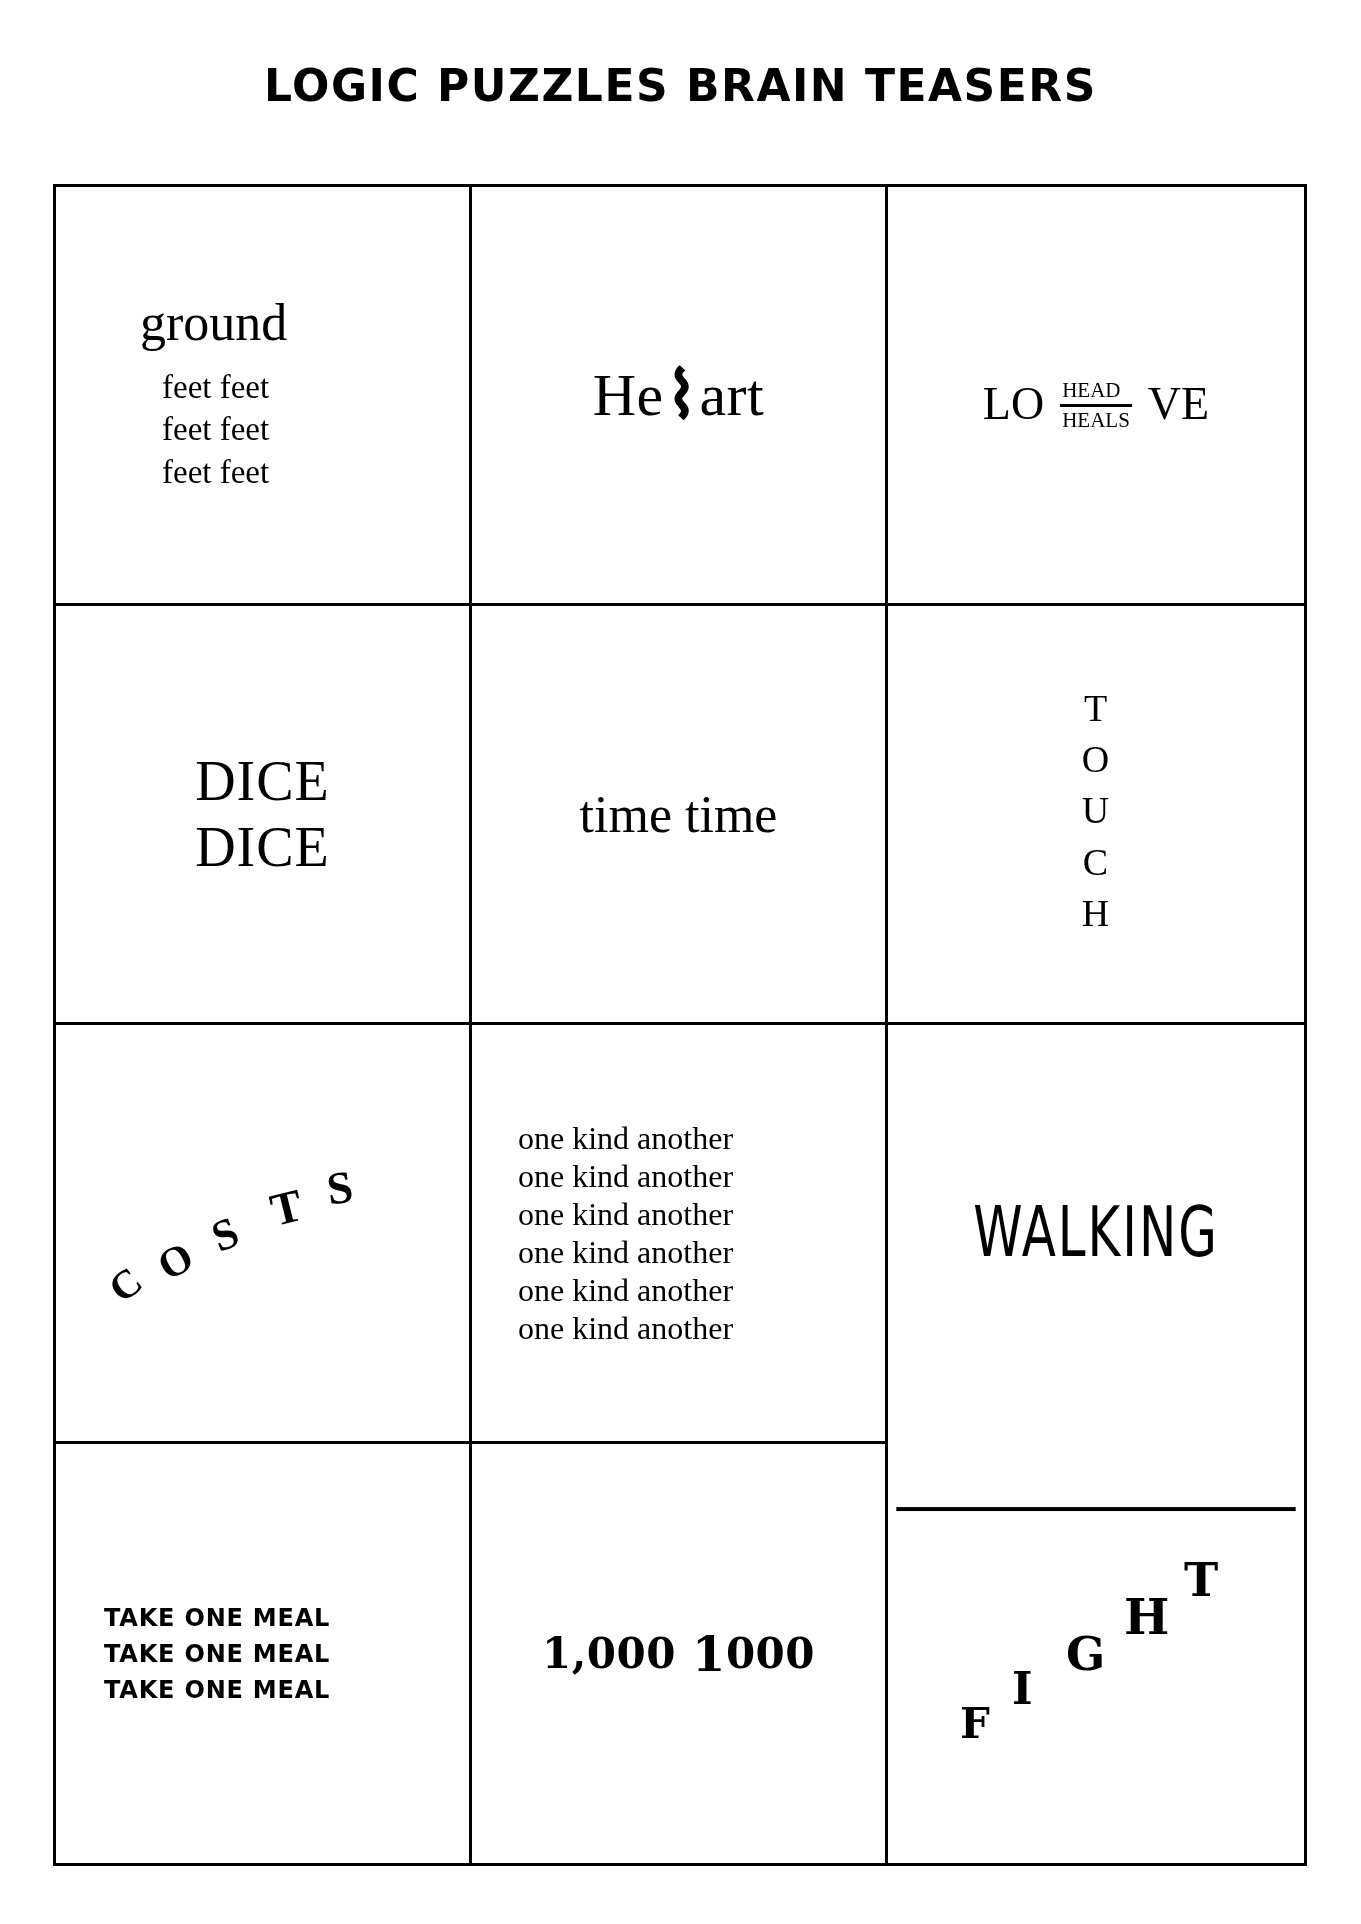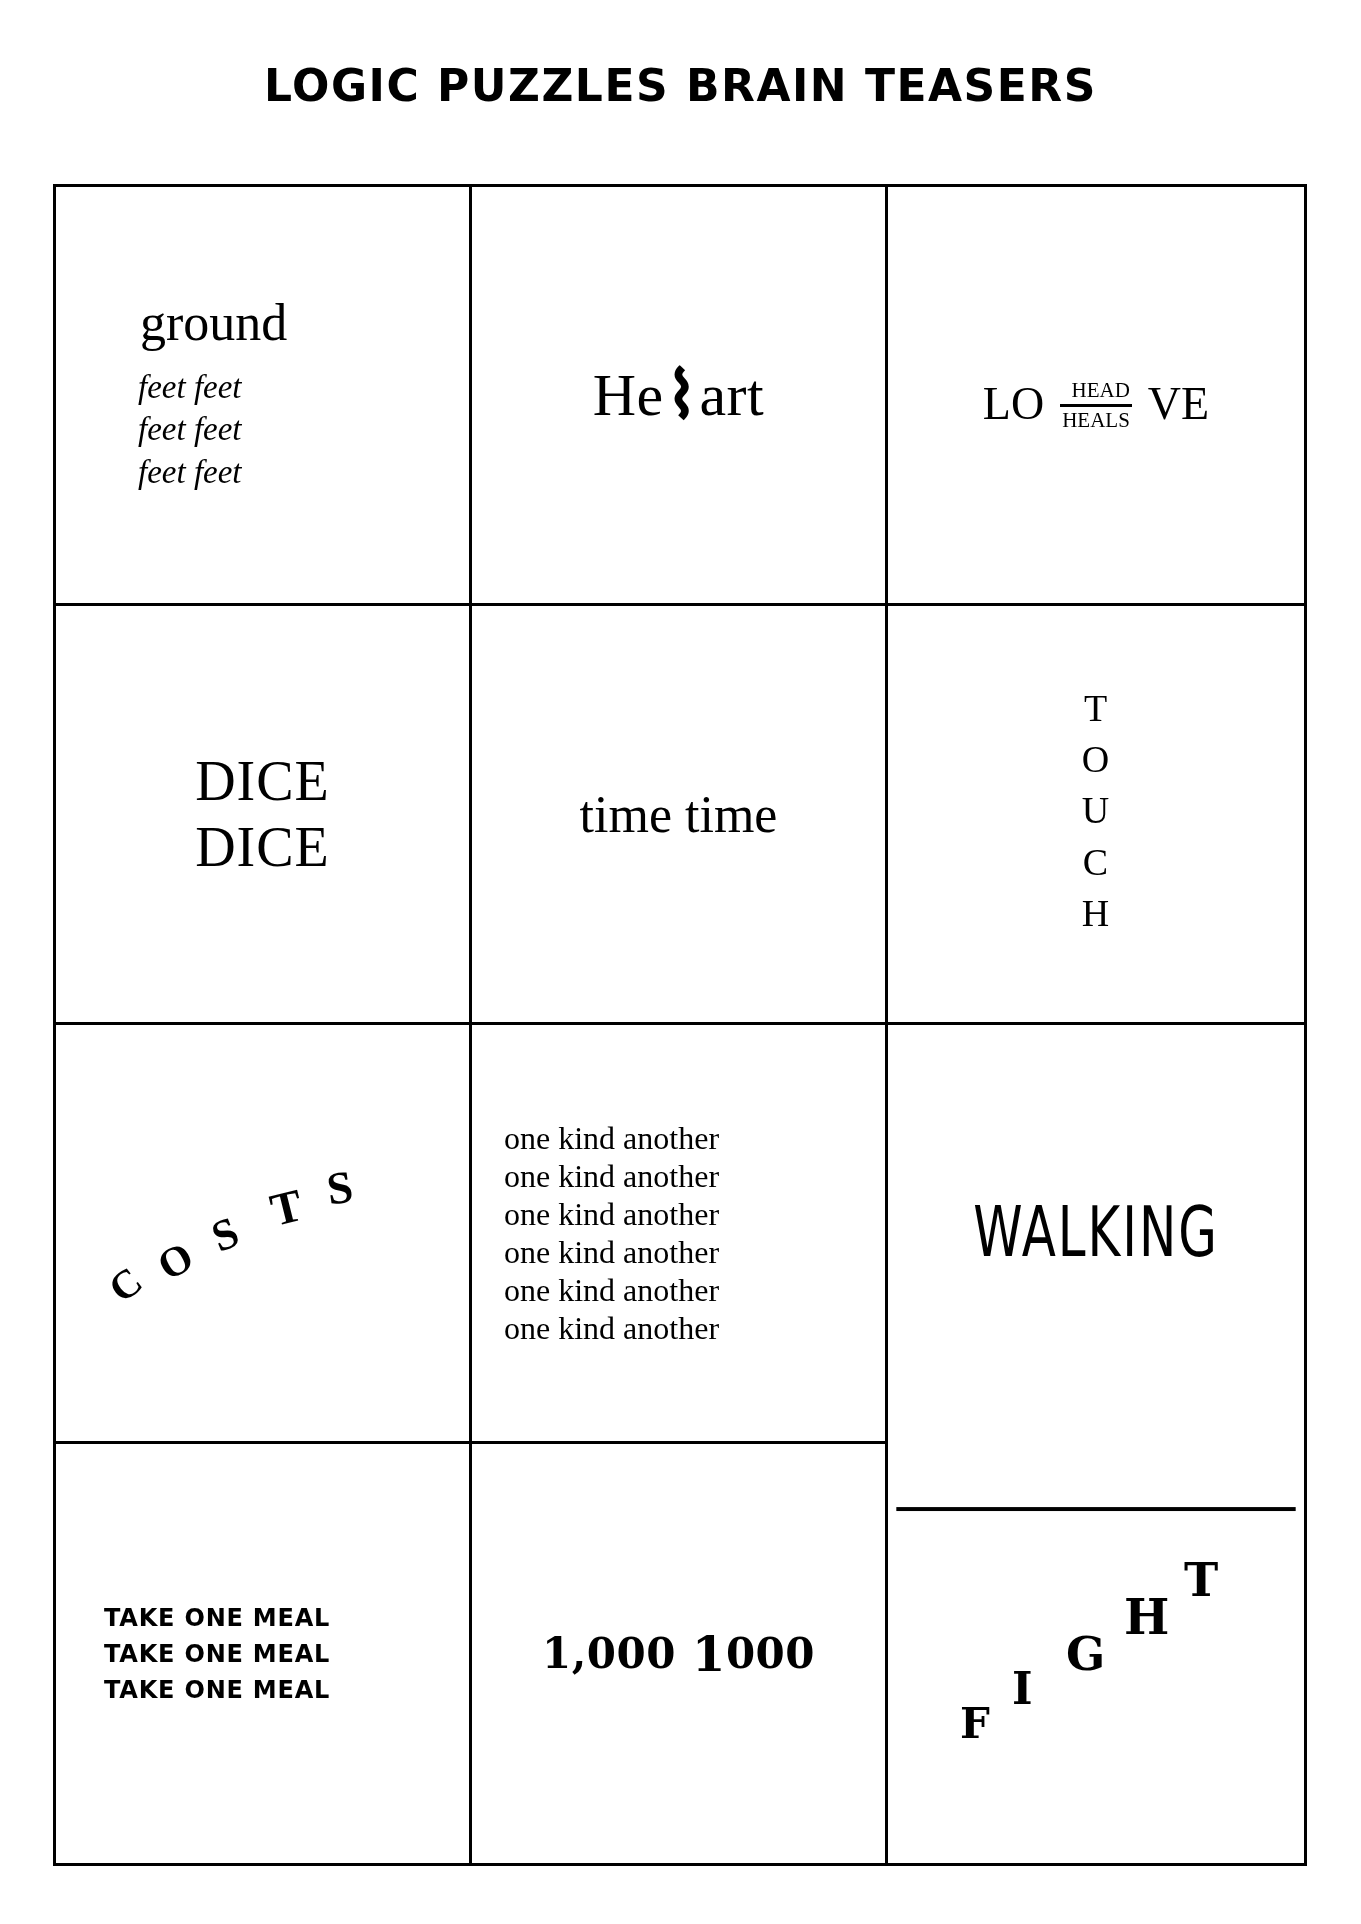--- a/index.html
+++ b/index.html
@@ -66,21 +66,21 @@
   }
   .c-ground .word-ground {
     font-size: 52px;
     line-height: 1;
     margin-bottom: 17px;
     margin-left: 2px;
   }
   .c-ground .feet-block {
     font-size: 33px;
     line-height: 1.28;
-    font-style: italic;
+    margin-left: 24px;
   }
 
   
   .c-heart {
     font-size: 60px;
     letter-spacing: 0.5px;
   }
   .c-heart .zig {
     display: inline-block;
     font-size: 64px;
@@ -91,21 +91,21 @@
 
   
   .c-love {
     font-size: 46px;
     gap: 10px;
     margin-top: 16px;
   }
   .c-love .frac {
     display: inline-flex;
     flex-direction: column;
-    align-items: flex-end;
+    align-items: flex-start;
     font-size: 21px;
     line-height: 1.15;
     margin: 0 6px;
     position: relative;
     top: 2px;
   }
   .c-love .frac .top { padding: 0 2px; }
   .c-love .frac .bar {
     width: 100%;
     border-top: 3px solid #000;
@@ -156,21 +156,21 @@
   .c-costs .l2 { left: 110px; top: 76px;  transform: rotate(-22deg); font-size: 44px; }
   .c-costs .l3 { left: 168px; top: 48px;  transform: rotate(-14deg); font-size: 46px; }
   .c-costs .l4 { left: 224px; top: 28px;  transform: rotate(-8deg);  font-size: 46px; }
 
   
   .c-onekind {
     flex-direction: column;
     font-size: 32px;
     line-height: 1.19;
     align-items: flex-start;
-    padding-left: 32px;
+    padding-left: 46px;
   }
 
   
   .c-walking {
     font-family: "DejaVu Sans", sans-serif;
     font-size: 52px;
     font-weight: 400;
     letter-spacing: 2px;
     transform: scaleY(1.32) scaleX(0.96);
   }

